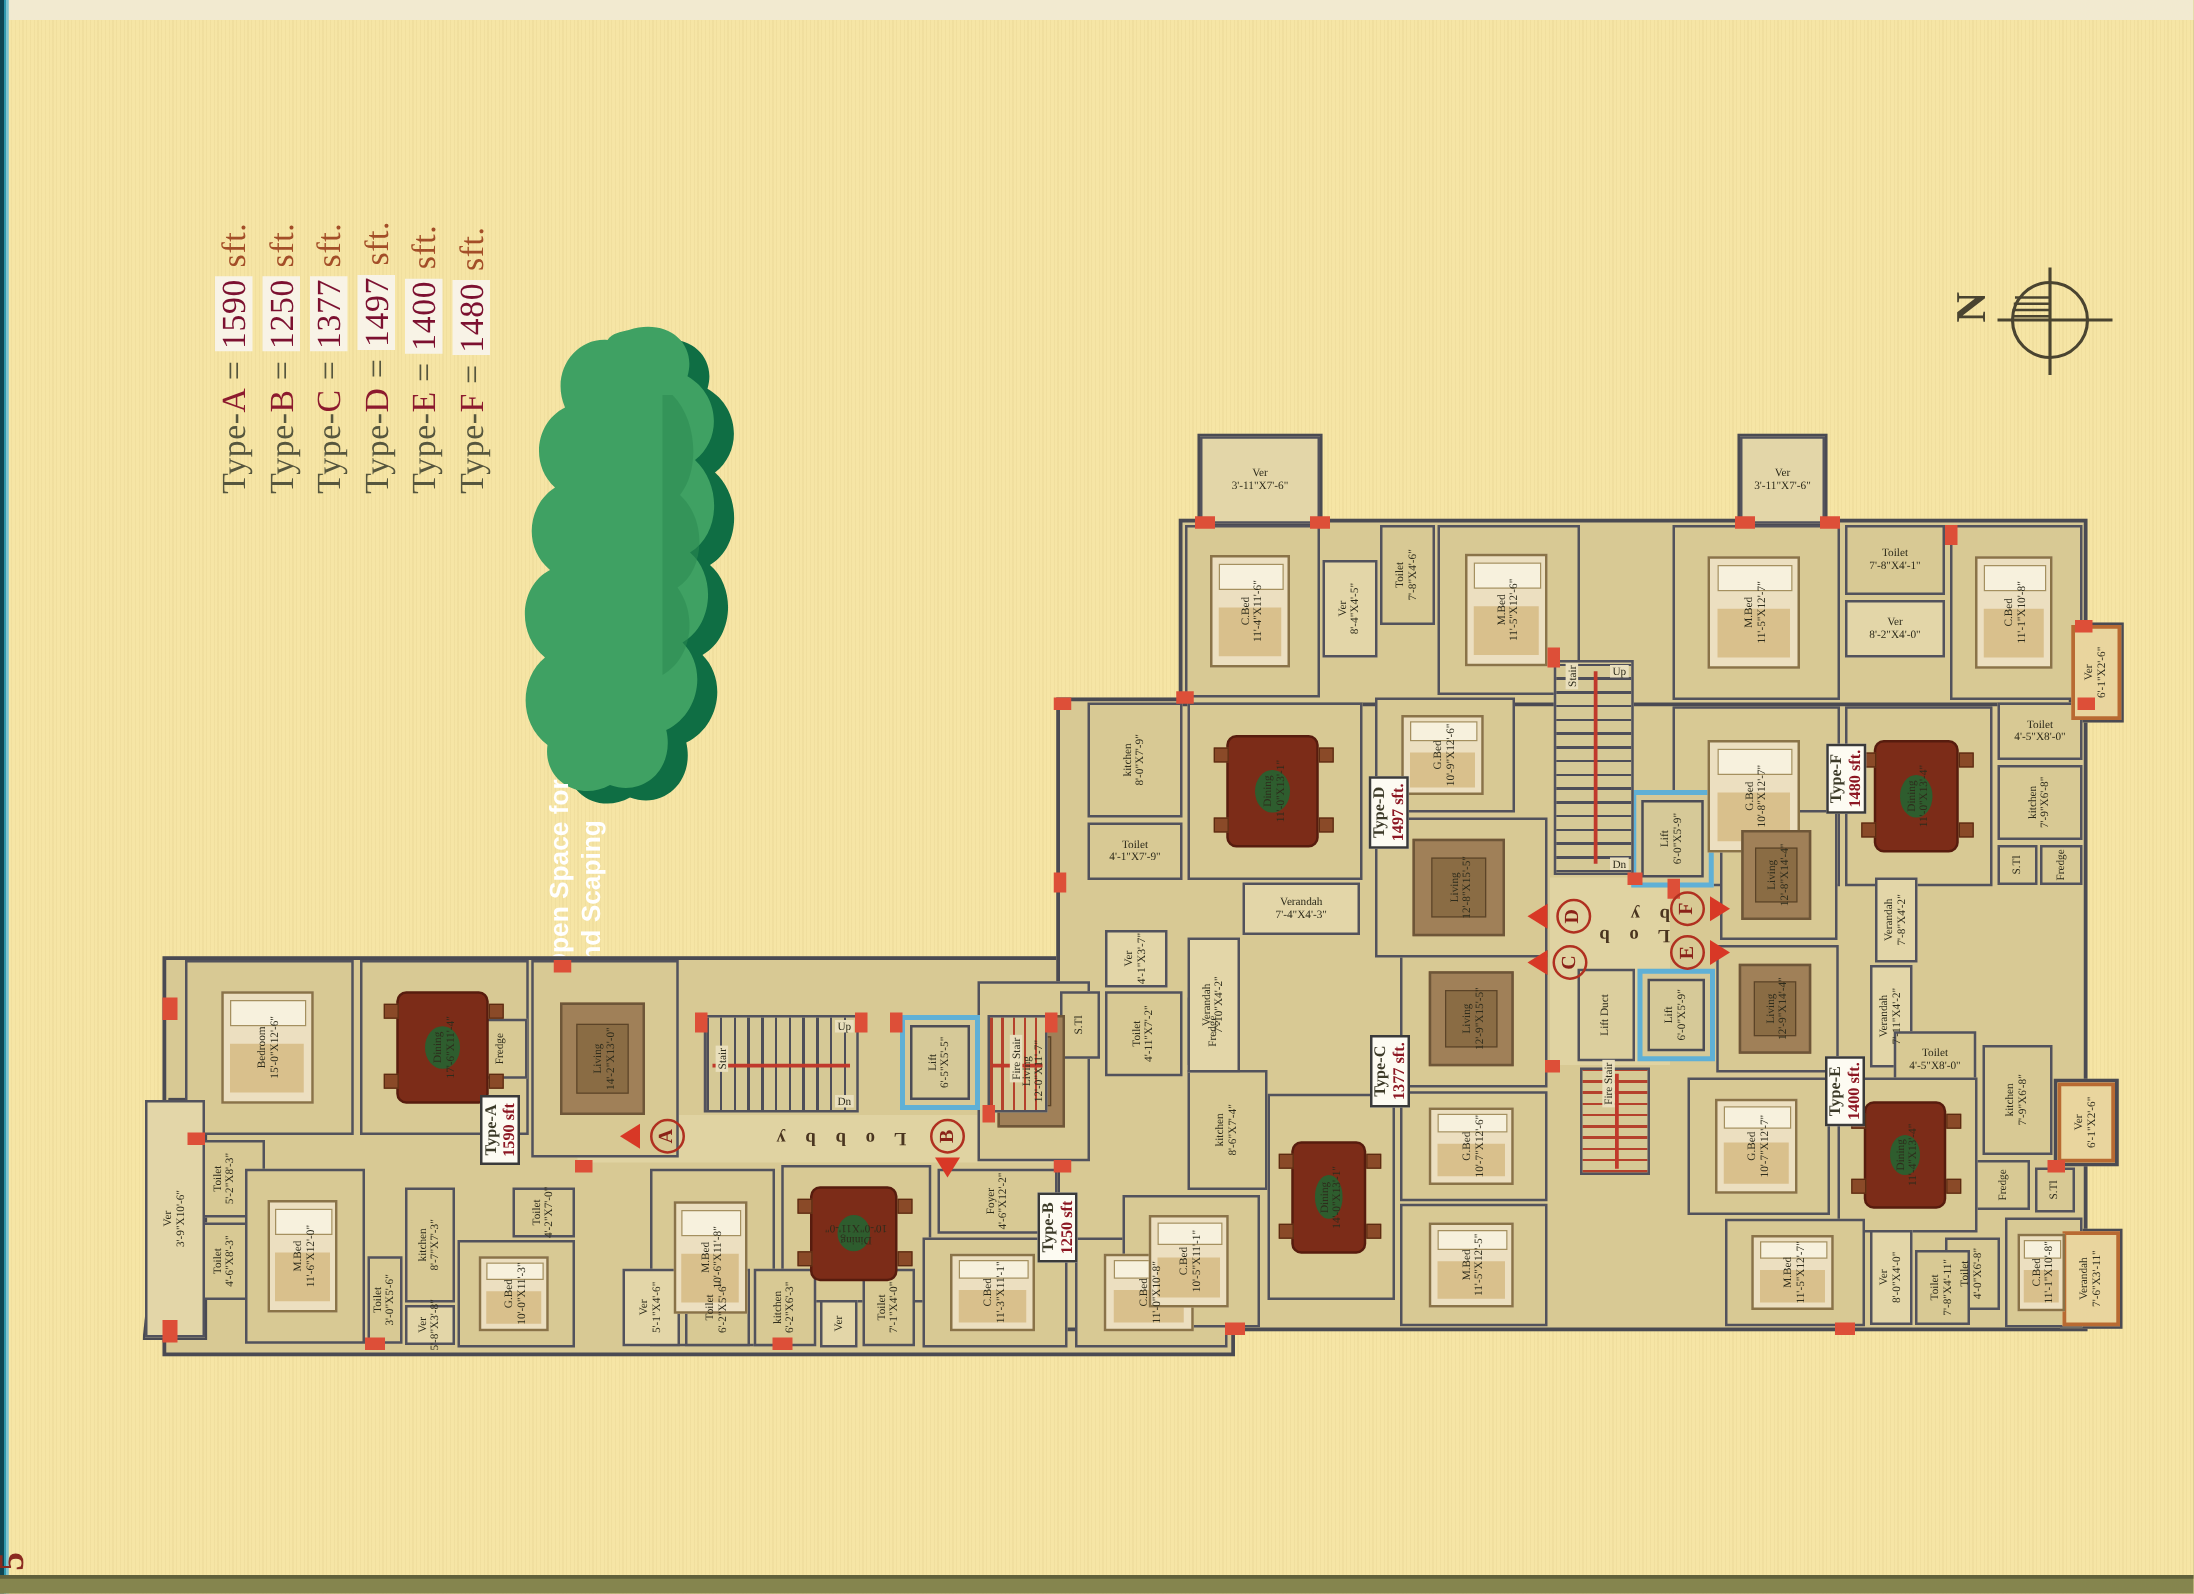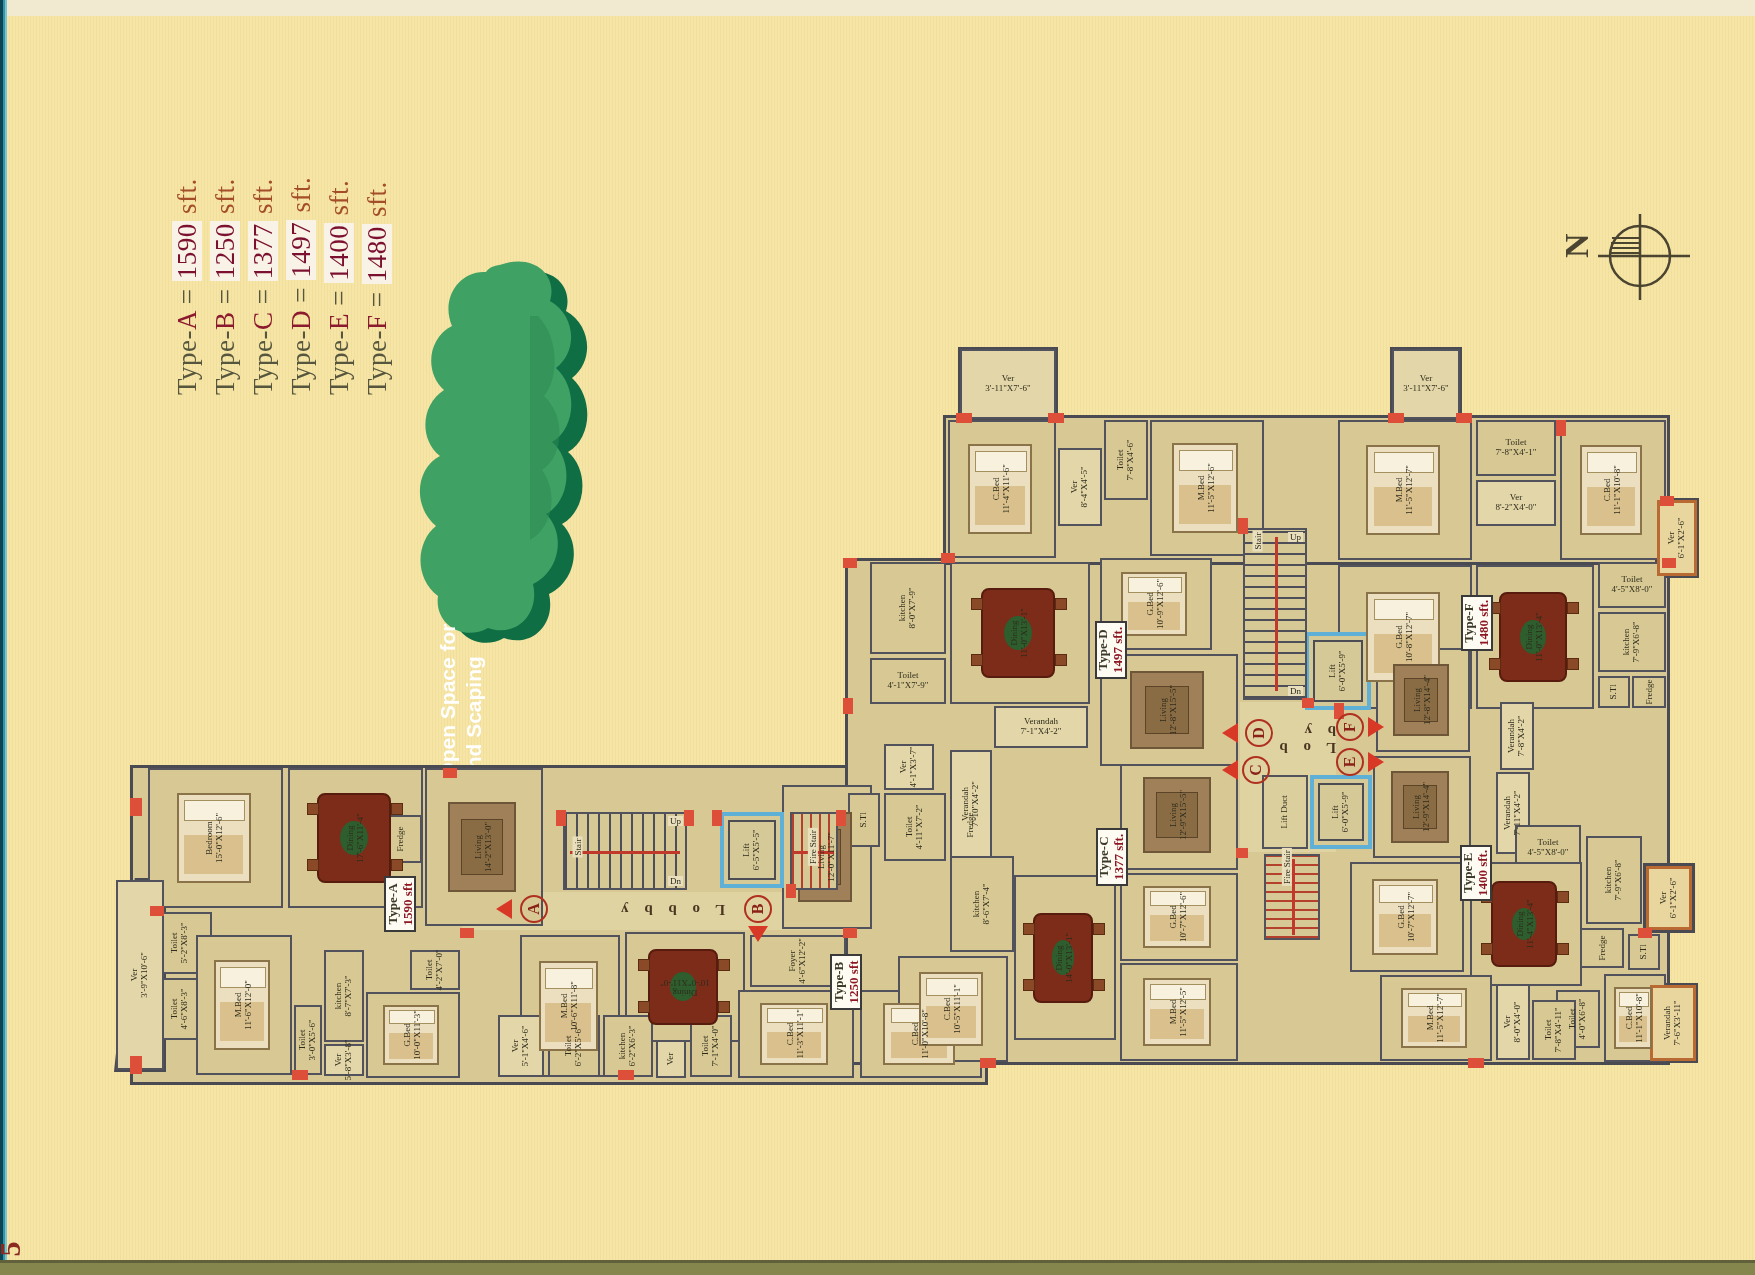--- a/index.html
+++ b/index.html
@@ -270,21 +270,21 @@
         <div class="rl rot-v">kitchen
 8'-6"X7'-4"</div>
       </div>
       <div class="room" style="left: 898px; top: 956px; width: 110px; height: 106px;">
         <div class="furn furn-bed" style="left: 18.75px; top: 14.02px; width: 60.5px; height: 69.96px;"></div>
         <div class="rl rot-v">C.Bed
 10'-5"X11'-1"</div>
       </div>
       <div class="room kind-ver" style="left: 994px; top: 706px; width: 94px; height: 42px;">
         <div class="rl">Verandah
-7'-1"X4'-2"</div>
+7'-4"X4'-3"</div>
       </div>
       <div class="room kind-ver" style="left: 950px; top: 750px; width: 42px; height: 108px;">
         <div class="rl rot-v">Verandah
 7'-10"X4'-2"</div>
       </div>
       <div class="room" style="left: 1014px; top: 875px; width: 102px; height: 165px;">
         <div class="furn furn-table" style="left: 16.95px; top: 35.5px; width: 56.1px; height: 86px;">
           <div class="chair" style="left: -12px; top: 8px;"></div>
           <div class="chair" style="left: -12px; top: 64px;"></div>
           <div class="chair" style="left: 58.1px; top: 8px;"></div>

